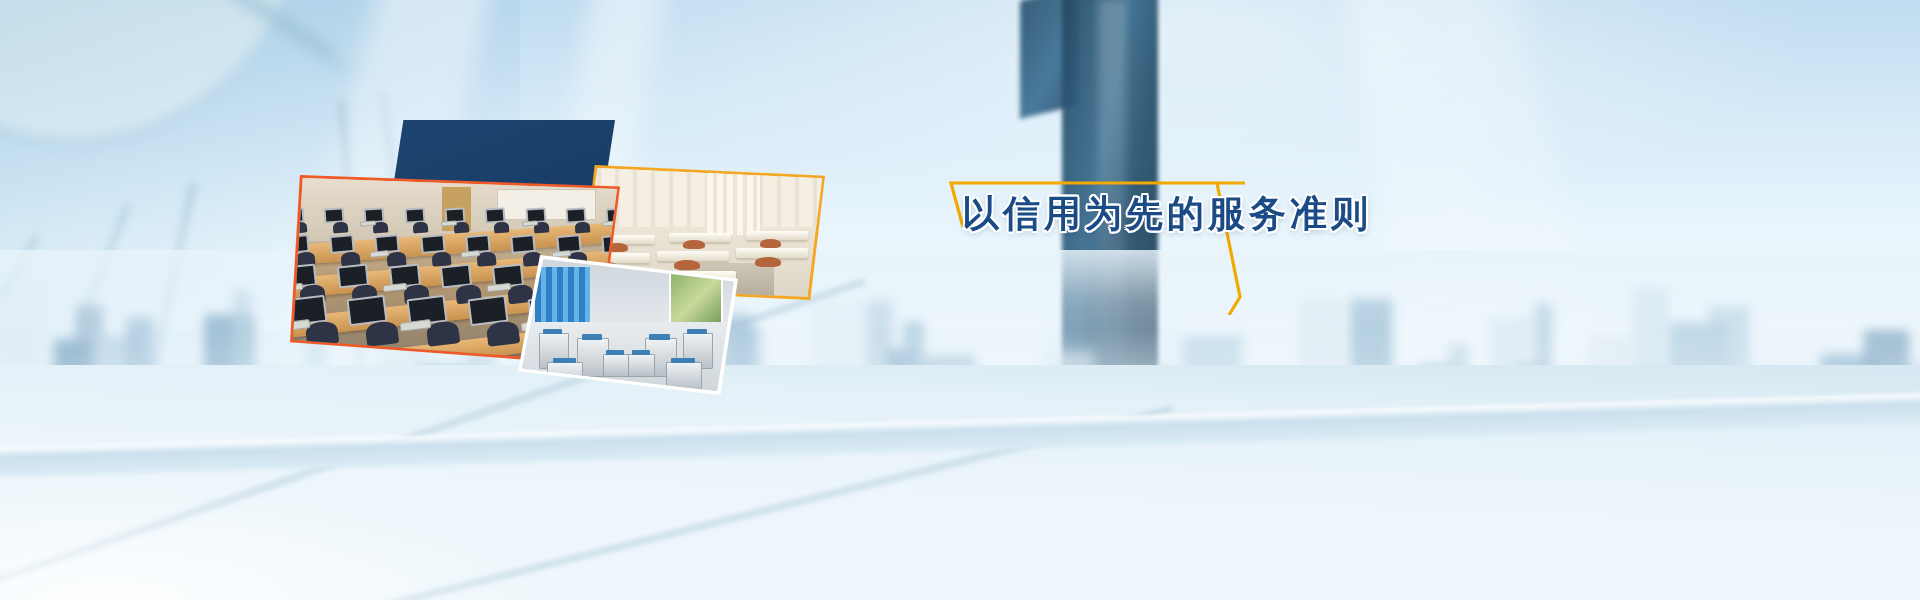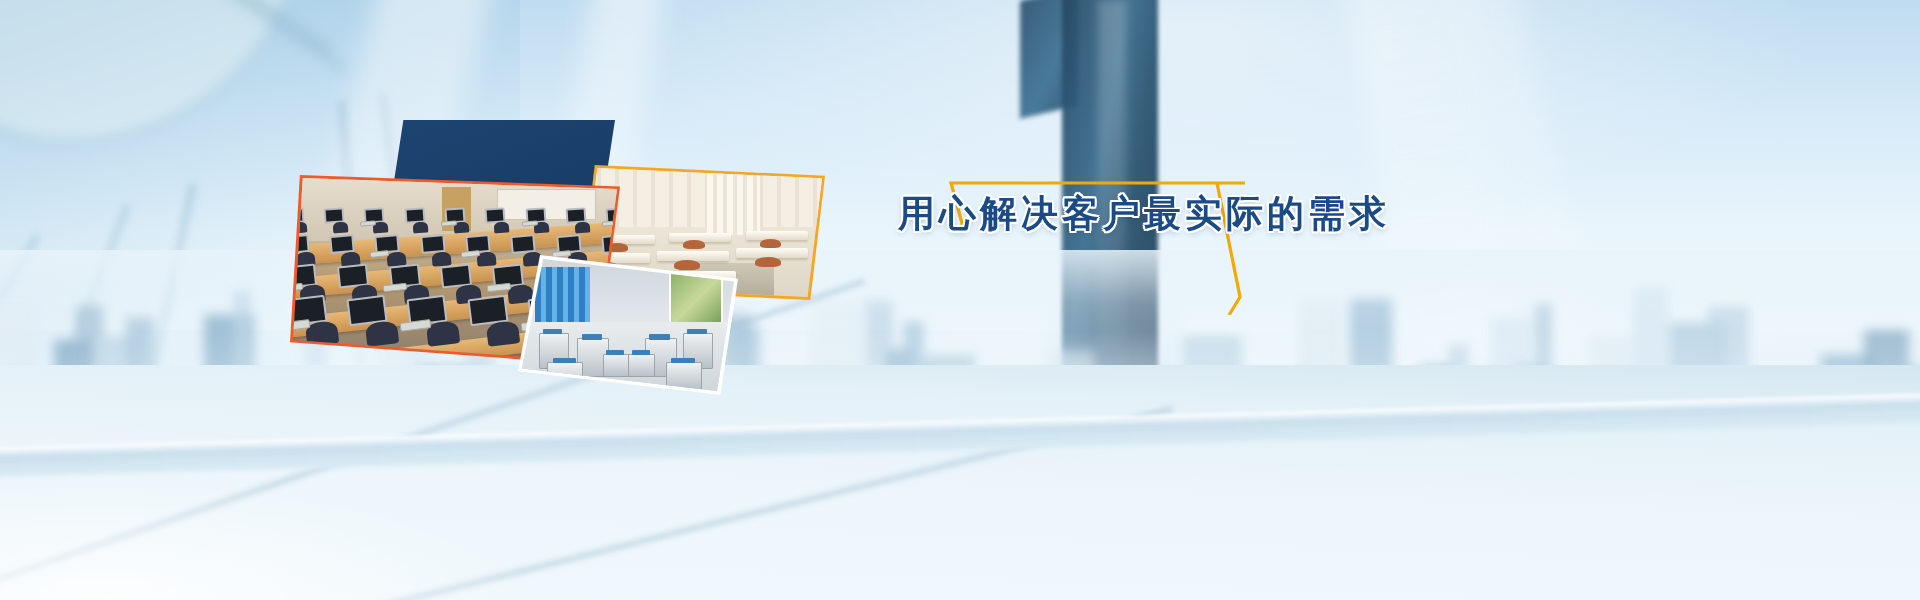--- a/index.html
+++ b/index.html
@@ -455,16 +455,16 @@
       </div>
 
   </div>
 
   <svg class="bracket" viewBox="0 0 300 150" width="300" height="150" preserveAspectRatio="none">
     <polyline points="18,62 6,18 272,18 300,18" fill="none" stroke="#f2a900" stroke-width="3.2"></polyline>
     <polyline points="272,18 295,132 284,150" fill="none" stroke="#f2a900" stroke-width="3.2"></polyline>
   </svg>
 
   <div class="headline">
-    <div class="hl-line second">用心解决客户最实际的需求</div>
+    <div class="hl-line first">以信用为先的服务准则</div>
   </div>
 
 </div>
 
 </body></html>

